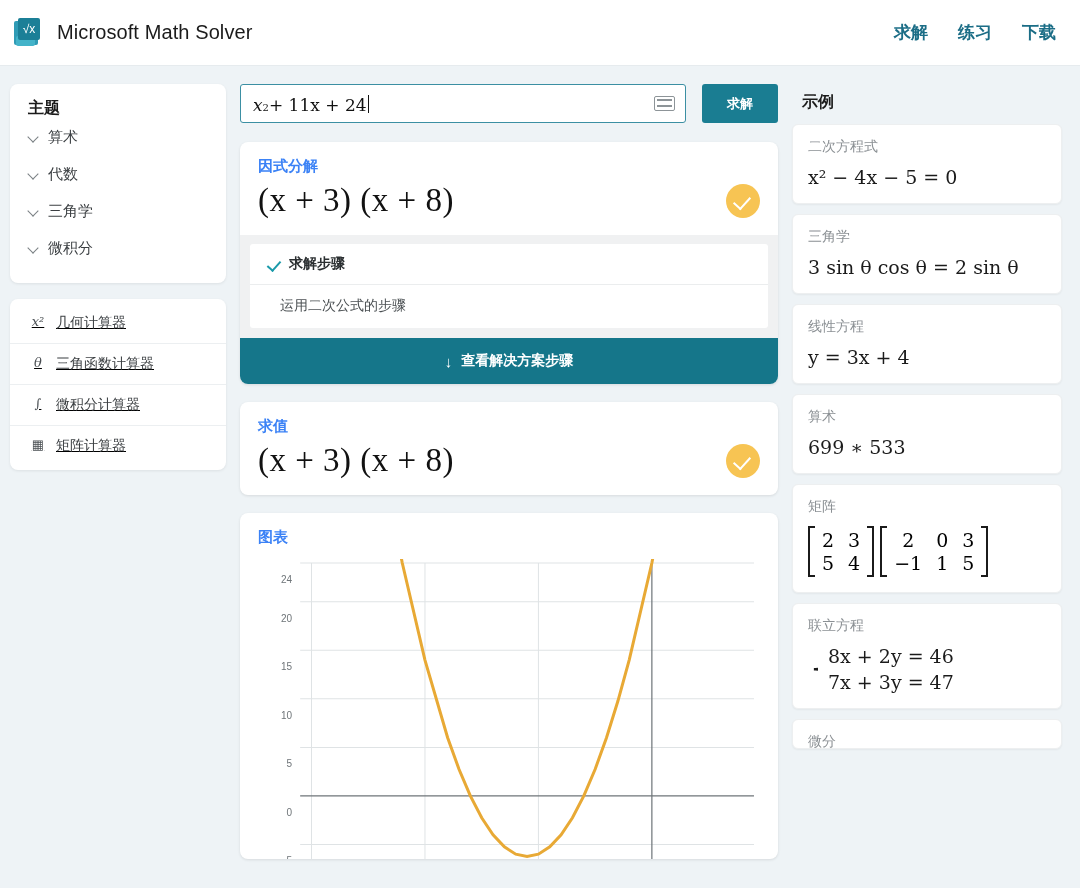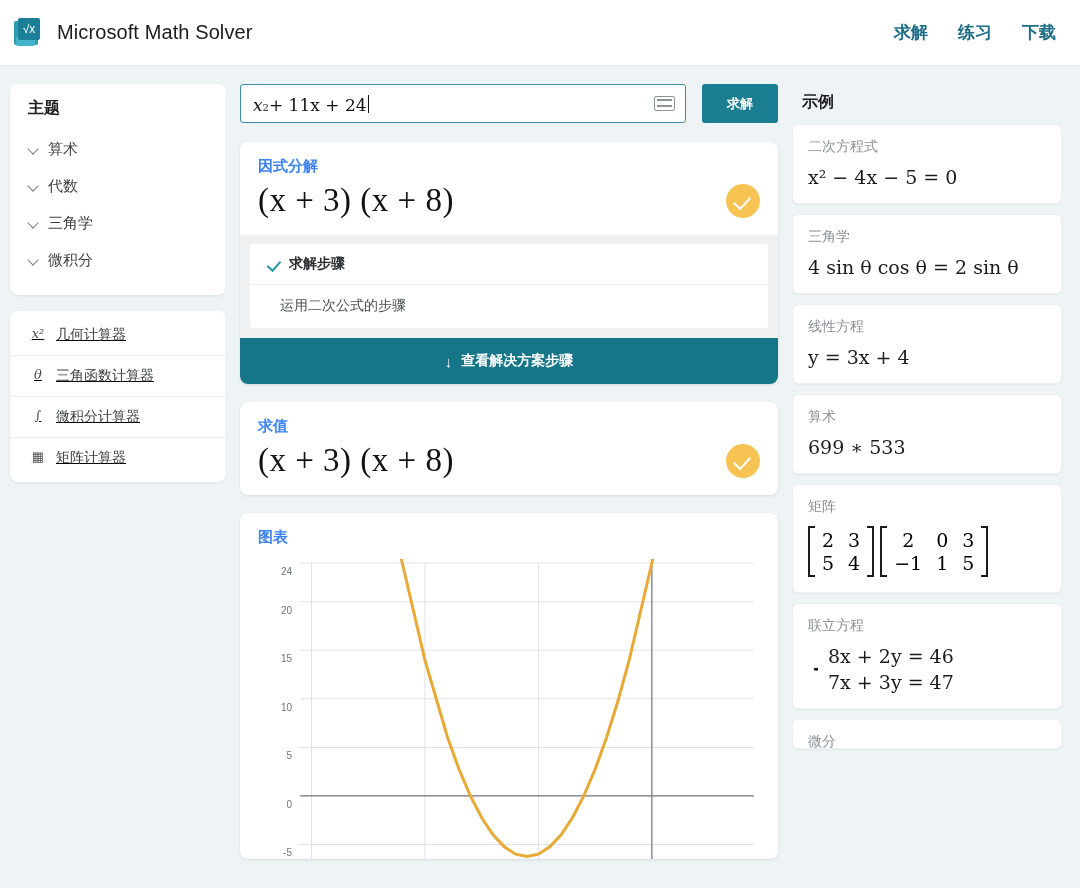--- a/index.html
+++ b/index.html
@@ -55,21 +55,20 @@
 
   
   .sidebar { width: 216px; flex: 0 0 216px; }
   .panel {
     background: #fff; border-radius: 8px;
     box-shadow: 0 1px 3px rgba(0,0,0,.08);
   }
   .topics { padding: 14px 16px 16px 18px; }
   .topics h2 {
     font-size: 16px; color: #1b1b1b; font-weight: 700;
-    margin-bottom: 12px;
   }
   .topic-row {
     display: flex; align-items: center; gap: 9px;
     padding: 9px 0; cursor: pointer;
   }
   .chev {
     width: 11px; height: 11px; flex: 0 0 11px;
     position: relative;
   }
   .chev::before {
@@ -354,21 +353,21 @@
                 <line y1="4" y2="300" x1="166.3" x2="166.3" stroke="#dfe3e5" stroke-width="1"></line>
                 <line y1="4" y2="300" x1="279.3" x2="279.3" stroke="#dfe3e5" stroke-width="1"></line>
                 <line y1="4" y2="300" x1="505.29999999999995" x2="505.29999999999995" stroke="#dfe3e5" stroke-width="1"></line>
               </g>
             <g id="chart-axis">
                 <line x1="42" x2="494" y1="236.91803278688525" y2="236.91803278688525" stroke="#6e7478" stroke-width="1.2"></line>
                 <line y1="4" y2="300" x1="392.3" x2="392.3" stroke="#6e7478" stroke-width="1.2"></line>
               </g>
             <path id="chart-curve" fill="none" stroke-width="3" stroke-linecap="round" d="M53.30 -578.30 L75.90 -403.61 L98.50 -248.33 L121.10 -112.46 L143.70 4.00 L166.30 101.05 L188.90 178.69 L200.20 210.23 L211.50 236.92 L222.80 258.75 L234.10 275.74 L245.40 287.87 L256.70 295.15 L268.00 297.57 L279.30 295.15 L290.60 287.87 L301.90 275.74 L313.20 258.75 L324.50 236.92 L335.80 210.23 L347.10 178.69 L358.40 142.30 L369.70 101.05 L392.30 4.00 L414.90 -112.46" stroke="#e8a935"></path>
           </svg>
-          <div id="chart-yticks" style="position:absolute;left:0;top:8px;width:40px;height:300px;">
+          <div id="chart-yticks" style="position:absolute;left:0;top:16px;width:40px;height:300px;">
               <div style="position: absolute; right: 6px; font-size: 10px; color: rgb(110, 116, 120); transform: translateY(-50%); top: 4px; font-family: &quot;Liberation Sans&quot;, sans-serif;">24</div>
               <div style="position: absolute; right: 6px; font-size: 10px; color: rgb(110, 116, 120); transform: translateY(-50%); top: 42.8197px; font-family: &quot;Liberation Sans&quot;, sans-serif;">20</div>
               <div style="position: absolute; right: 6px; font-size: 10px; color: rgb(110, 116, 120); transform: translateY(-50%); top: 91.3443px; font-family: &quot;Liberation Sans&quot;, sans-serif;">15</div>
               <div style="position: absolute; right: 6px; font-size: 10px; color: rgb(110, 116, 120); transform: translateY(-50%); top: 139.869px; font-family: &quot;Liberation Sans&quot;, sans-serif;">10</div>
               <div style="position: absolute; right: 6px; font-size: 10px; color: rgb(110, 116, 120); transform: translateY(-50%); top: 188.393px; font-family: &quot;Liberation Sans&quot;, sans-serif;">5</div>
               <div style="position: absolute; right: 6px; font-size: 10px; color: rgb(110, 116, 120); transform: translateY(-50%); top: 236.918px; font-family: &quot;Liberation Sans&quot;, sans-serif;">0</div>
               <div style="position: absolute; right: 6px; font-size: 10px; color: rgb(110, 116, 120); transform: translateY(-50%); top: 285.443px; font-family: &quot;Liberation Sans&quot;, sans-serif;">-5</div>
             </div>
         </div>
       </div>
@@ -378,21 +377,21 @@
     <div class="examples">
       <h2>示例</h2>
 
       <div class="ex-card">
         <div class="ex-label">二次方程式</div>
         <div class="ex-expr">x² − 4x − 5 = 0</div>
       </div>
 
       <div class="ex-card">
         <div class="ex-label">三角学</div>
-        <div class="ex-expr">4 sin θ cos θ = 2 sin θ</div>
+        <div class="ex-expr">3 sin θ cos θ = 2 sin θ</div>
       </div>
 
       <div class="ex-card">
         <div class="ex-label">线性方程</div>
         <div class="ex-expr">y = 3x + 4</div>
       </div>
 
       <div class="ex-card">
         <div class="ex-label">算术</div>
         <div class="ex-expr">699 ∗ 533</div>

